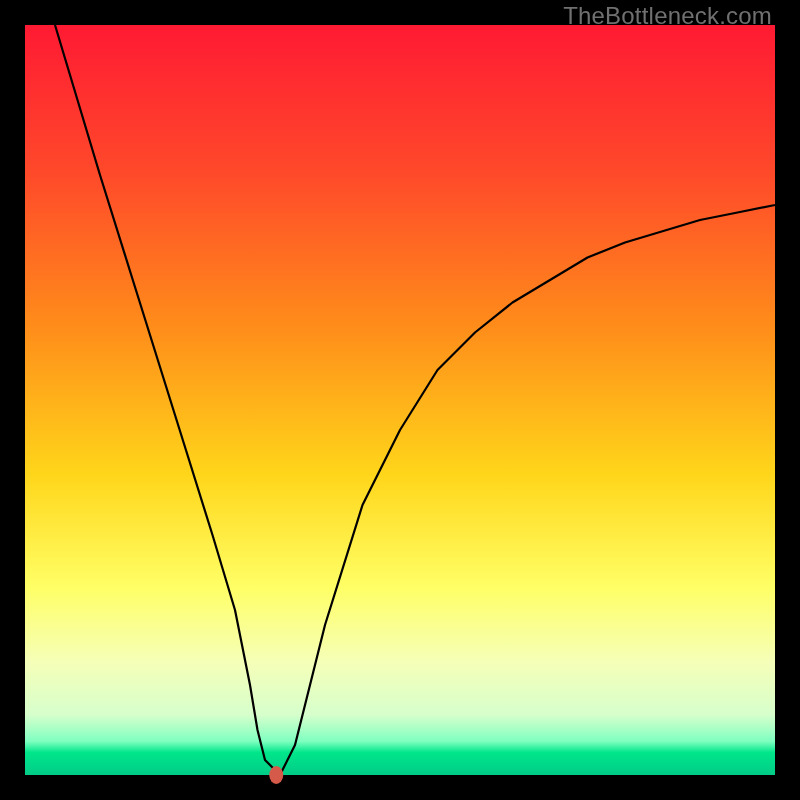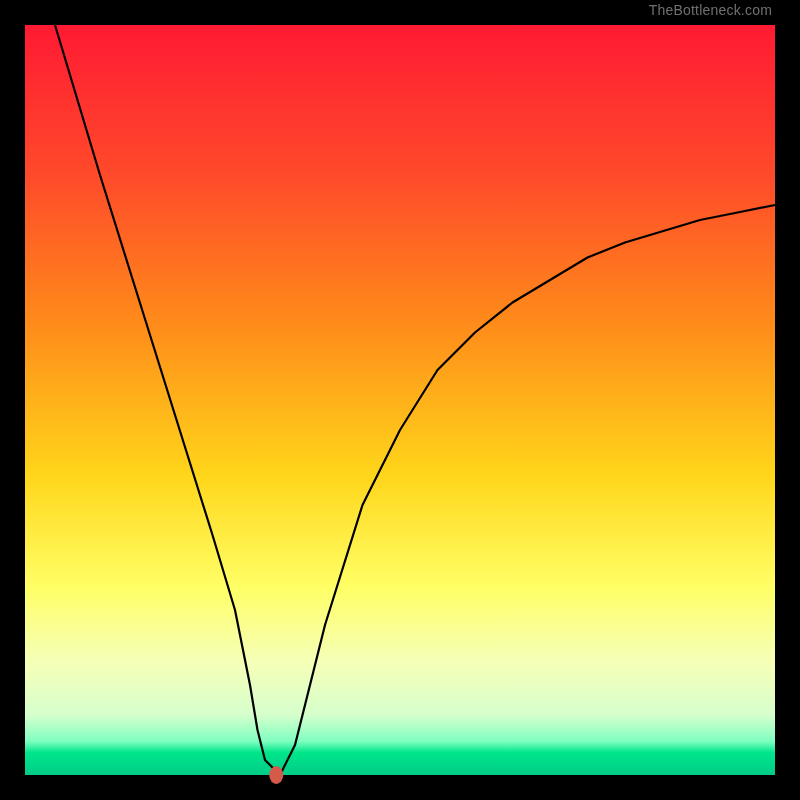--- a/index.html
+++ b/index.html
@@ -15,21 +15,21 @@
     position: relative;
     width: 800px;
     height: 800px;
     background: #000;
   }
   .watermark {
     position: absolute;
     top: 2px;
     right: 28px;
     color: #707070;
-    font-size: 14px;
+    font-size: 24px;
     font-weight: 500;
     letter-spacing: 0.2px;
     z-index: 3;
   }
   svg {
     position: absolute;
     top: 0;
     left: 0;
   }
 </style>

